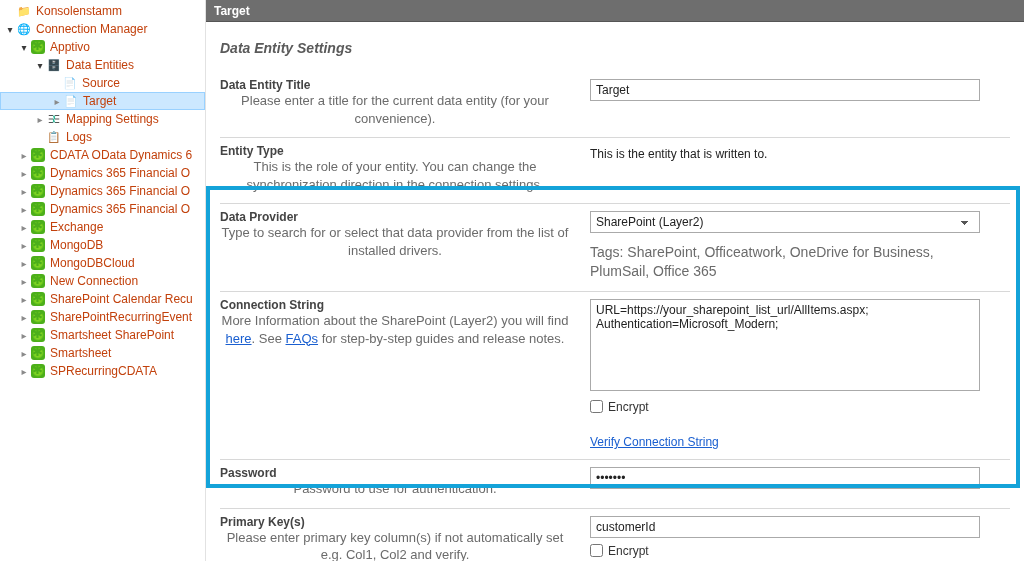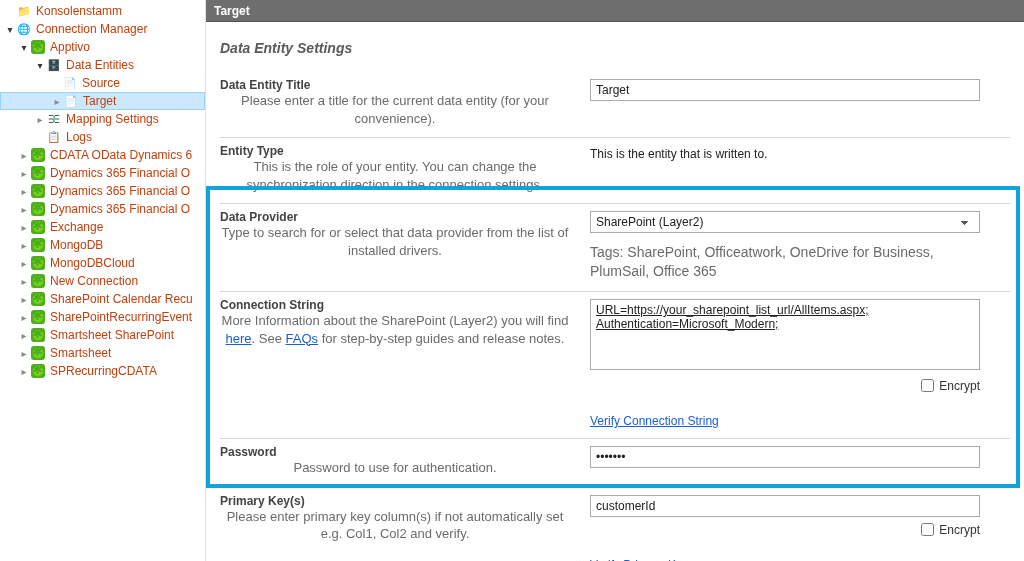--- a/index.html
+++ b/index.html
@@ -153,41 +153,39 @@
     appearance: none;
     background-image: linear-gradient(45deg, transparent 50%, #555 50%),
                       linear-gradient(135deg, #555 50%, transparent 50%);
     background-position: calc(100% - 14px) 9px, calc(100% - 10px) 9px;
     background-size: 4px 4px, 4px 4px;
     background-repeat: no-repeat;
     padding-right: 22px;
     height: 22px;
   }
   textarea {
-    height: 71px;
+    height: 92px;
     resize: none;
     overflow-y: scroll;
-    text-decoration: underline;
   }
   .static-text {
     color: #222;
     padding-top: 2px;
   }
   .tags-text {
     color: #6b6b6b;
     font-size: 14px;
     margin-top: 10px;
     line-height:1.35;
   }
   .checkbox-row {
     display: flex;
     align-items: center;
     margin-top: 6px;
     color:#333;
-    justify-content:flex-end;
   }
   .checkbox-row input { margin-right: 5px; width:13px;height:13px;}
   .linklike {
     color: #1a5fd0;
     text-decoration: underline;
     cursor: pointer;
     margin-top: 21px;
     display: inline-block;
   }
 

